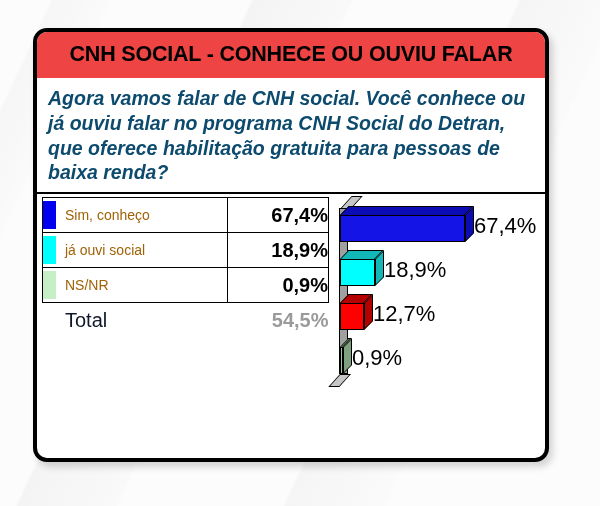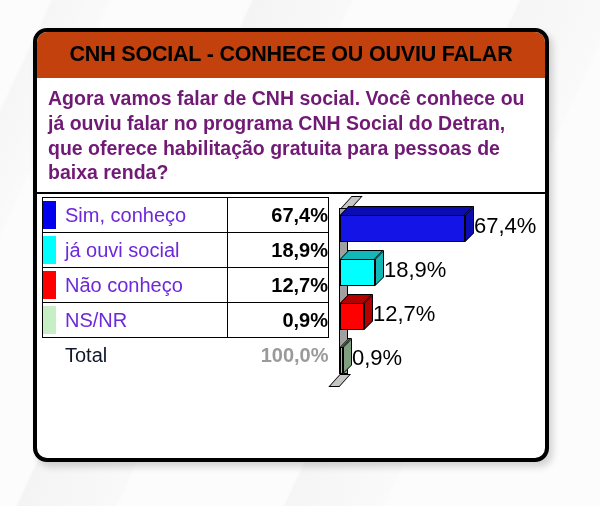--- a/index.html
+++ b/index.html
@@ -49,42 +49,43 @@
     border: 4px solid #000000;
     border-radius: 14px;
     box-sizing: border-box;
     overflow: hidden;
     z-index: 2;
     box-shadow: 4px 5px 7px rgba(0,0,0,0.16);
   }
 
   
   #title-bar {
-    background: #c2410c;
+    background: #ef4444;
     border-bottom: 2px solid #ffffff;
     padding: 9px 14px 11px 14px;
     text-align: center;
   }
   #title-text {
     font-size: 21.5px;
     font-weight: bold;
     color: #000000;
     line-height: 1.22;
     letter-spacing: -0.2px;
   }
 
   
   #question-box {
     border-bottom: 2px solid #000000;
     padding: 6px 10px 7px 11px;
   }
   #question-text {
     font-size: 19.5px;
     font-weight: bold;
-    color: #701a75;
+    font-style: italic;
+    color: #0c4a6e;
     line-height: 1.27;
   }
 
   
   #body-row {
     display: flex;
     align-items: flex-start;
     height: 206px;
   }
 
@@ -110,22 +111,22 @@
     border-right: none !important;
     padding-left: 4px;
   }
   .swatch {
     width: 13px;
     height: 28px;
     display: block;
   }
   td.label-cell {
     border-left: none !important;
-    font-size: 20px;
-    color: #6d28d9;
+    font-size: 14px;
+    color: #a16207;
     padding-left: 3px;
     white-space: nowrap;
   }
   td.value-cell {
     width: 100px;
     font-size: 20px;
     font-weight: bold;
     color: #000000;
     text-align: right;
     padding-right: 7px;
@@ -267,36 +268,29 @@
           </tr>
           <tr>
             <td class="swatch-cell">
               <span class="swatch" style="background:#00ffff"></span>
             </td>
             <td class="label-cell">já ouvi social</td>
             <td class="value-cell">18,9%</td>
           </tr>
           <tr>
             <td class="swatch-cell">
-              <span class="swatch" style="background:#fe0000"></span>
-            </td>
-            <td class="label-cell">Não conheço</td>
-            <td class="value-cell">12,7%</td>
-          </tr>
-          <tr>
-            <td class="swatch-cell">
               <span class="swatch" style="background:#c6efc6"></span>
             </td>
             <td class="label-cell">NS/NR</td>
             <td class="value-cell">0,9%</td>
           </tr>
           <tr class="total-row">
             <td class="swatch-cell"></td>
             <td class="label-cell">Total</td>
-            <td class="value-cell">100,0%</td>
+            <td class="value-cell">54,5%</td>
           </tr>
         </tbody>
       </table>
     </div>
 
     <div id="chart-area">
       <div id="chart-inner">
 
         <div class="wall-skew"></div>
         <div class="wall-face"></div>

